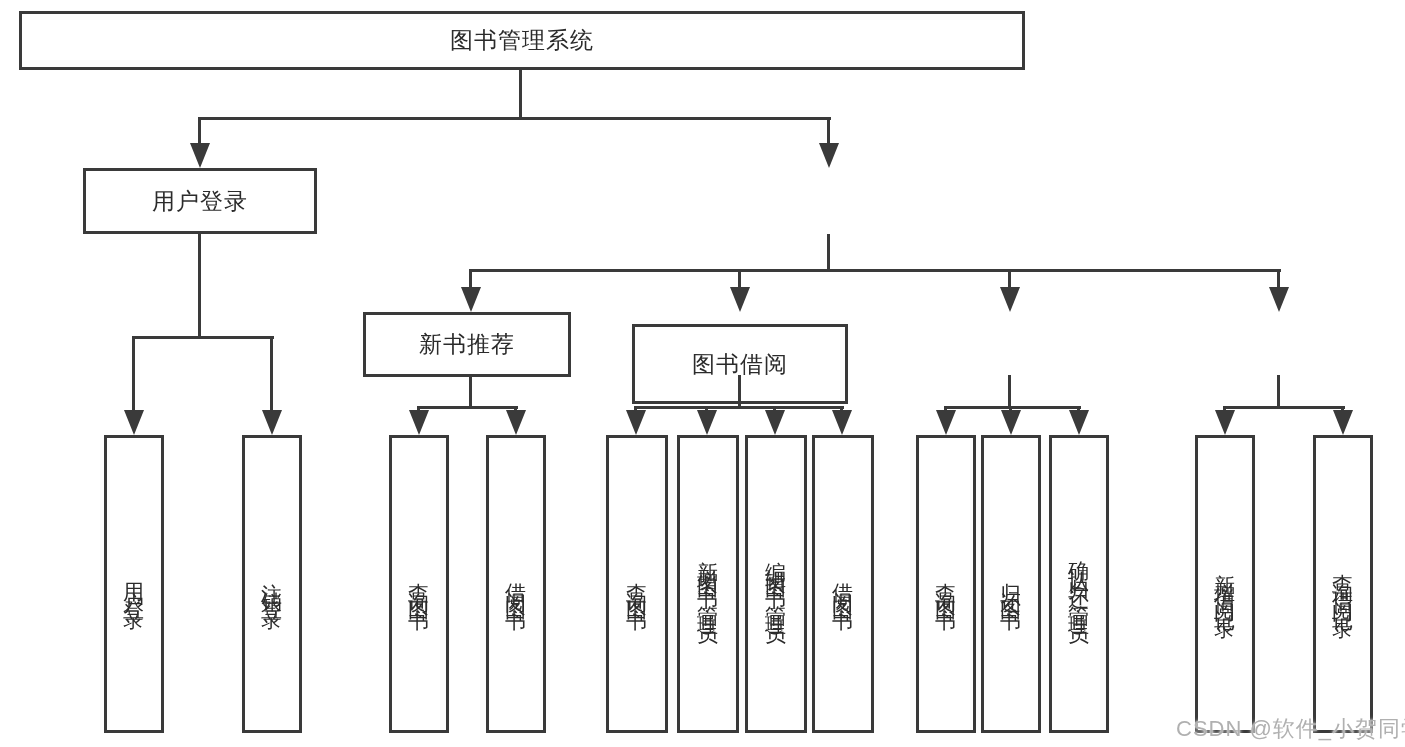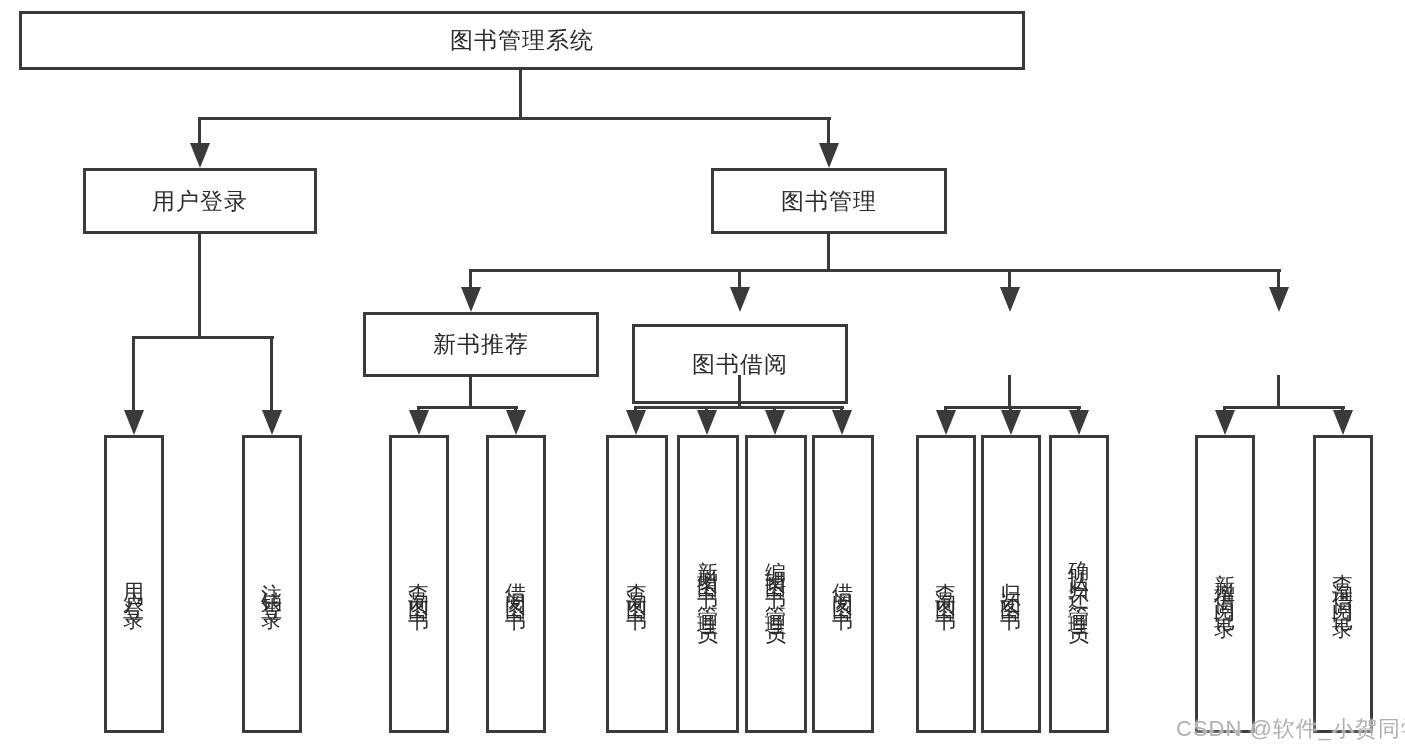--- a/index.html
+++ b/index.html
@@ -71,43 +71,40 @@
   <div class="ln" style="left:519px;top:70px;width:3px;height:49px;"></div>
   <div class="ln" style="left:198px;top:117px;width:633px;height:3px;"></div>
   <div class="ln" style="left:198px;top:117px;width:3px;height:30px;"></div>
   <div class="ln" style="left:827px;top:117px;width:3px;height:30px;"></div>
   <div class="ah" style="left:190px;top:143px;"></div>
   <div class="ah" style="left:819px;top:143px;"></div>
 
   <div class="box" style="left:83px;top:168px;width:234px;height:66px;">
     <span>用户登录</span>
   </div>
-  <div class="box" style="left:711px;top:168px;width:236px;height:66px;">
-    <span>图书管理</span>
-  </div>
 
   <div class="ln" style="left:198px;top:234px;width:3px;height:104px;"></div>
   <div class="ln" style="left:133px;top:336px;width:141px;height:3px;"></div>
   <div class="ln" style="left:132px;top:336px;width:3px;height:78px;"></div>
   <div class="ln" style="left:270px;top:336px;width:3px;height:78px;"></div>
   <div class="ah" style="left:124px;top:410px;"></div>
   <div class="ah" style="left:262px;top:410px;"></div>
 
   <div class="ln" style="left:827px;top:234px;width:3px;height:38px;"></div>
   <div class="ln" style="left:470px;top:269px;width:811px;height:3px;"></div>
   <div class="ln" style="left:469px;top:269px;width:3px;height:21px;"></div>
   <div class="ln" style="left:738px;top:269px;width:3px;height:21px;"></div>
   <div class="ln" style="left:1008px;top:269px;width:3px;height:21px;"></div>
   <div class="ln" style="left:1277px;top:269px;width:3px;height:21px;"></div>
   <div class="ah" style="left:461px;top:287px;"></div>
   <div class="ah" style="left:730px;top:287px;"></div>
   <div class="ah" style="left:1000px;top:287px;"></div>
   <div class="ah" style="left:1269px;top:287px;"></div>
 
-  <div class="box" style="left:363px;top:312px;width:236px;height:65px;">
+  <div class="box" style="left:363px;top:312px;width:208px;height:65px;">
     <span>新书推荐</span>
   </div>
   <div class="box" style="left:632px;top:324px;width:216px;height:80px;">
     <span>图书借阅</span>
   </div>
 
   <div class="ln" style="left:469px;top:375px;width:3px;height:33px;"></div>
   <div class="ln" style="left:418px;top:406px;width:100px;height:3px;"></div>
   <div class="ln" style="left:417px;top:406px;width:3px;height:9px;"></div>
   <div class="ln" style="left:514px;top:406px;width:3px;height:9px;"></div>

